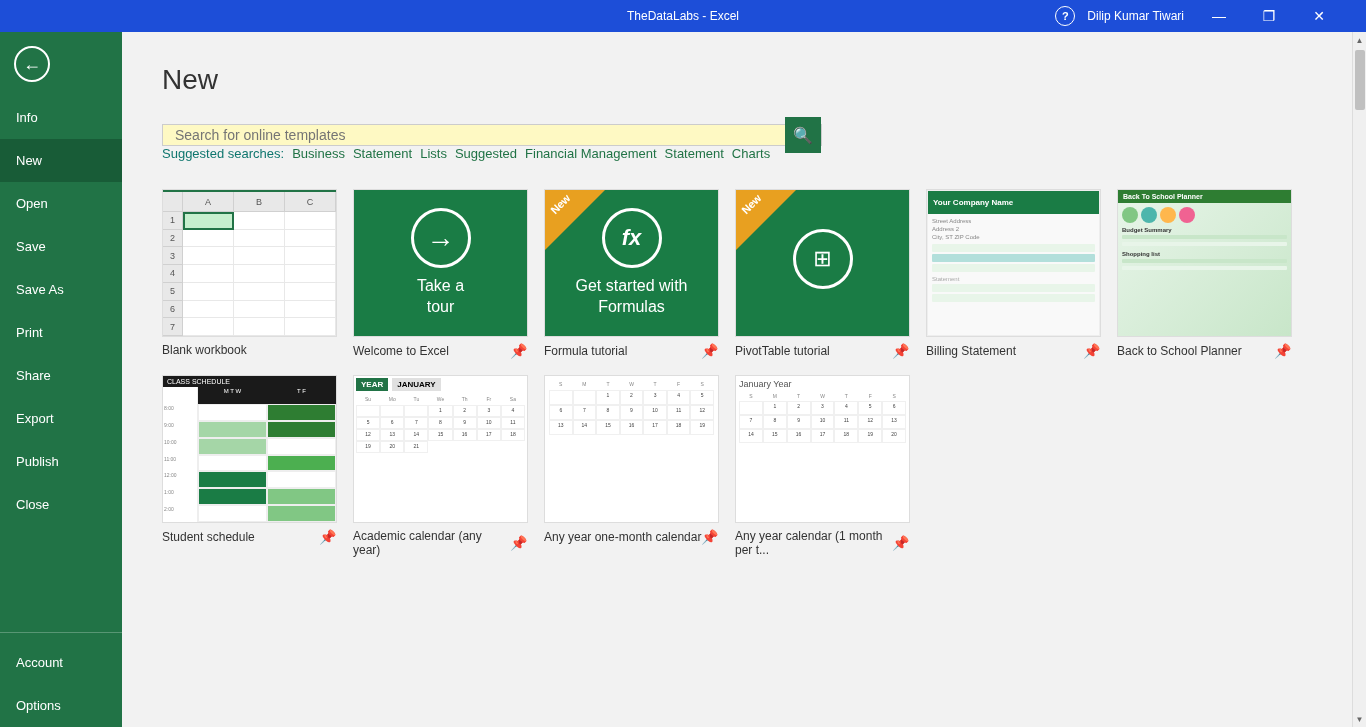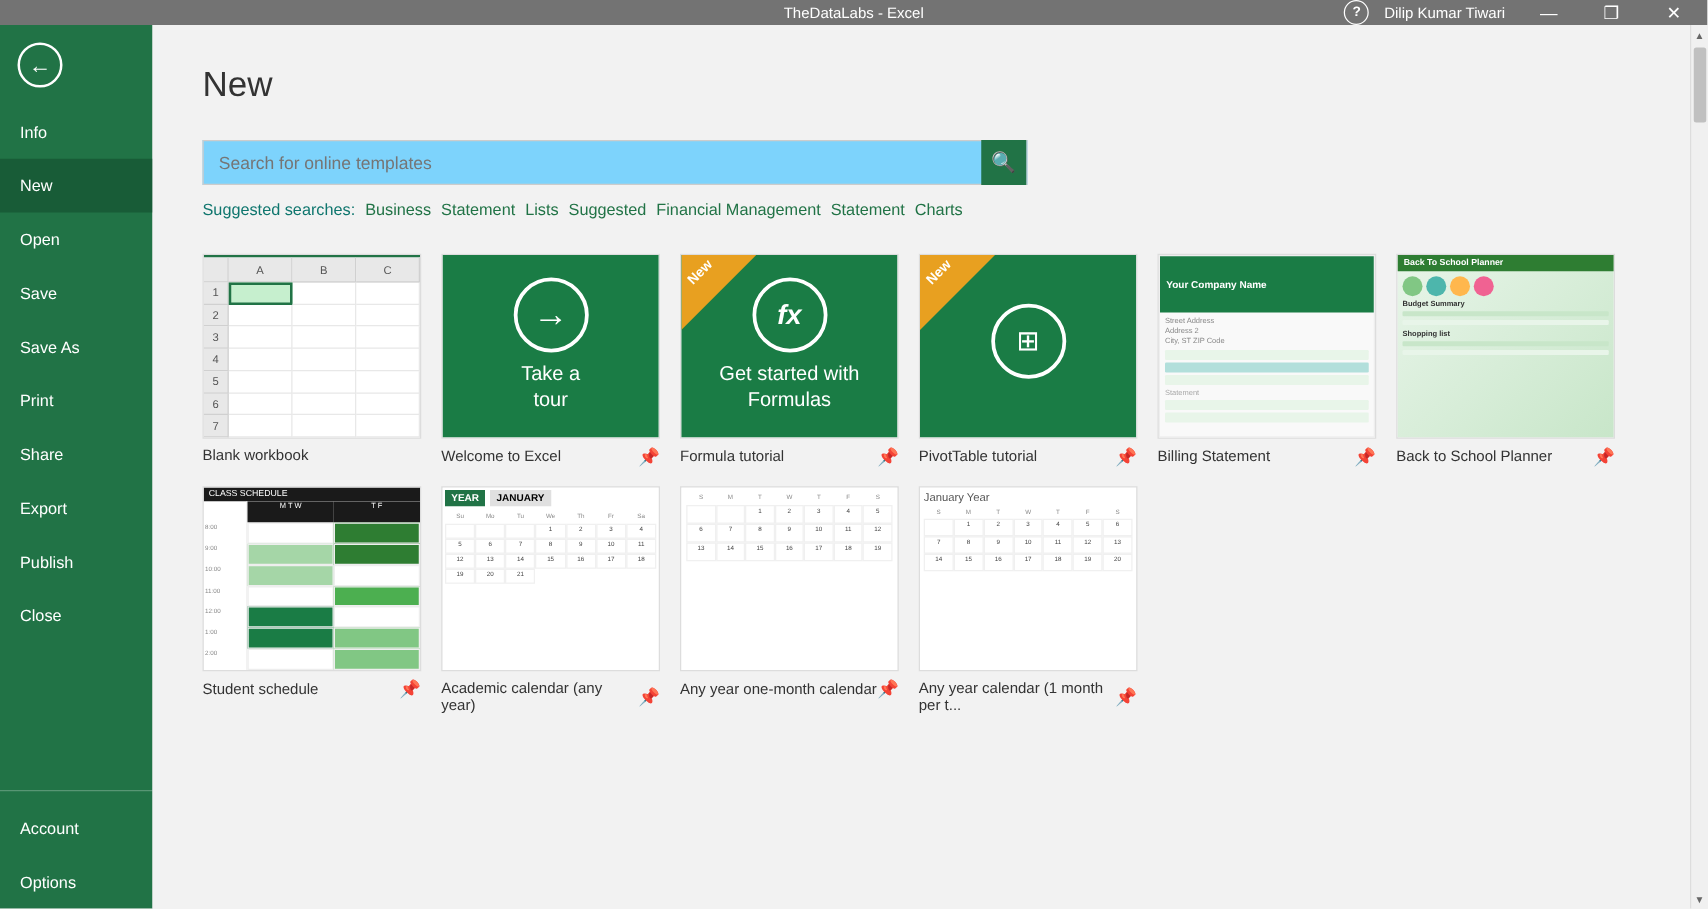--- a/index.html
+++ b/index.html
@@ -1,25 +1,25 @@
 <!DOCTYPE html>
 <html><head>
   <meta charset="utf-8">
   <style>
     * { margin: 0; padding: 0; box-sizing: border-box; }
     body { font-family: 'Segoe UI', Arial, sans-serif; background: #f0f0f0; width: 1366px; height: 727px; overflow: hidden; display: flex; flex-direction: column; }
 
     
     .titlebar {
-      height: 20px;
-      background: #737373;
+      height: 32px;
+      background: #1d4ed8;
       display: flex;
       align-items: center;
       justify-content: space-between;
-      padding: 0 4px;
+      padding: 0 24px;
       color: white;
       font-size: 12px;
     }
     .titlebar-center { position: absolute; left: 50%; transform: translateX(-50%); font-size: 12px; color: white; }
     .titlebar-controls { display: flex; gap: 4px; margin-left: auto; }
     .titlebar-btn { width: 46px; height: 32px; display: flex; align-items: center; justify-content: center; cursor: pointer; font-size: 14px; color: white; background: transparent; border: none; }
     .help-icon { width: 20px; height: 20px; border: 1.5px solid white; border-radius: 50%; display: flex; align-items: center; justify-content: center; font-size: 11px; font-weight: bold; cursor: pointer; }
 
     
     .app-body { display: flex; flex: 1; overflow: hidden; }
@@ -77,25 +77,25 @@
       font-size: 28px;
       font-weight: 300;
       color: #333;
       margin-bottom: 28px;
     }
 
     
     .search-bar {
       display: flex;
       align-items: center;
-      background: #7dd3fc;
+      background: #fef9c3;
       border: 1px solid #ccc;
       width: 660px;
-      height: 36px;
-      margin-bottom: 12px;
+      height: 22px;
+      margin-bottom: 0;
     }
     .search-input {
       flex: 1;
       border: none;
       outline: none;
       padding: 0 12px;
       font-size: 14px;
       color: #666;
       background: transparent;
     }
@@ -235,21 +235,21 @@
       height: 100%;
       background: #f9f9f9;
       border: 1px solid #eee;
       display: flex;
       flex-direction: column;
     }
     .billing-header-bar {
       background: #1a7c45;
       color: white;
       font-size: 8px;
-      padding: 18px 5px;
+      padding: 7px 5px;
       font-weight: bold;
     }
     .billing-content { padding: 4px; }
     .billing-row { height: 8px; background: #e8f5e9; margin-bottom: 2px; border-radius: 1px; }
     .billing-row.dark { background: #b2dfdb; }
 
     
     .main-content::-webkit-scrollbar { width: 8px; }
     .main-content::-webkit-scrollbar-track { background: #f0f0f0; }
     .main-content::-webkit-scrollbar-thumb { background: #c0c0c0; }

